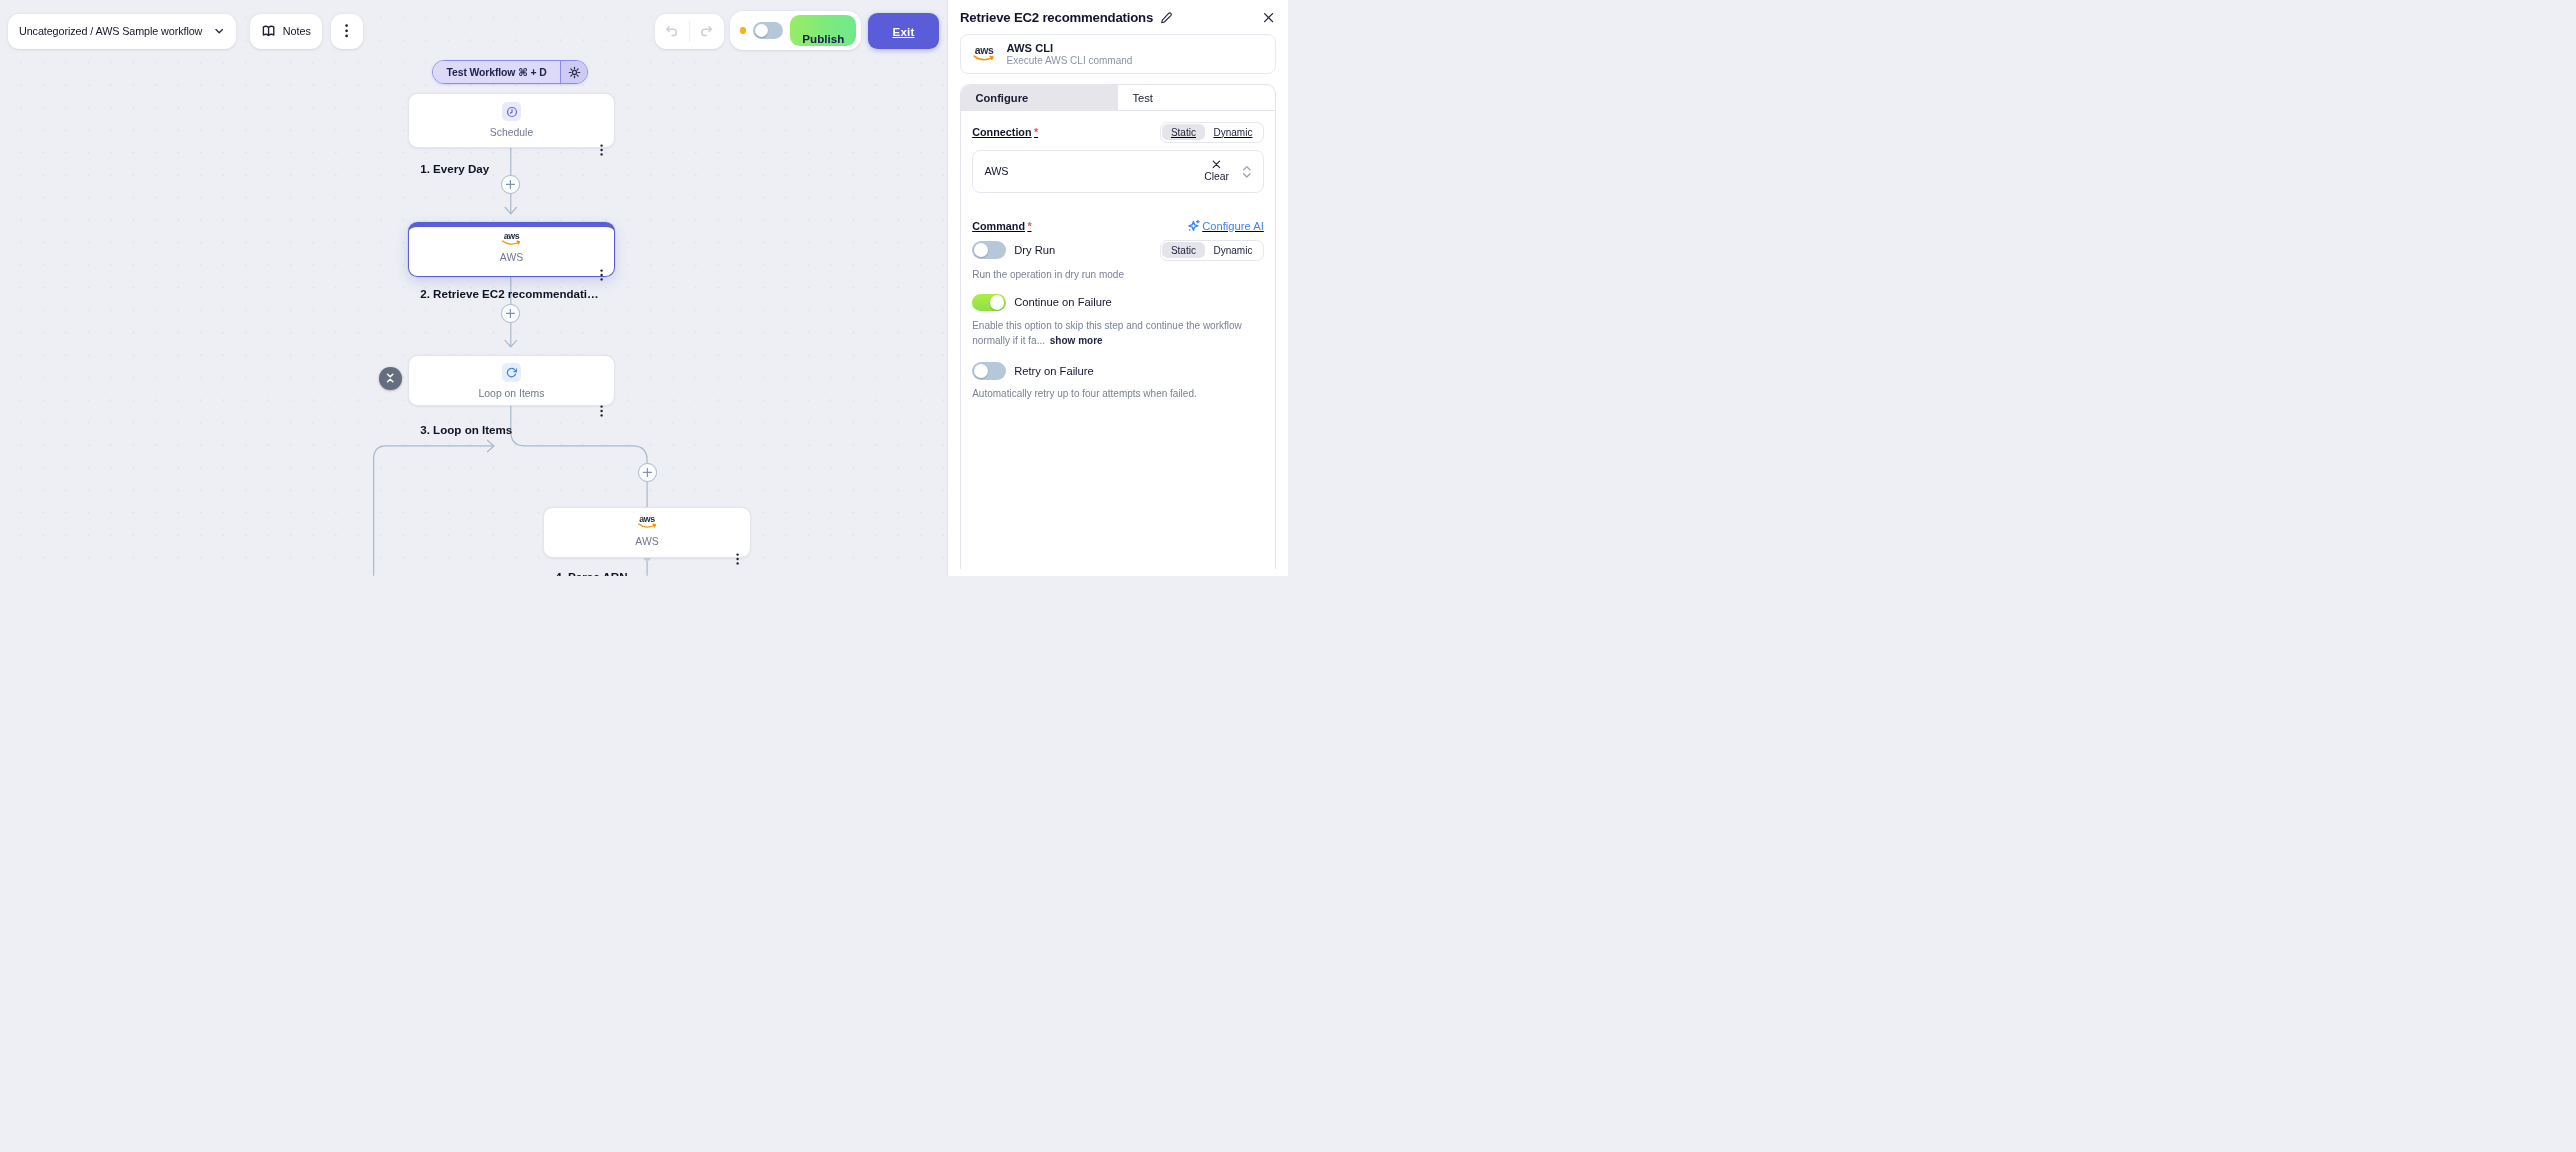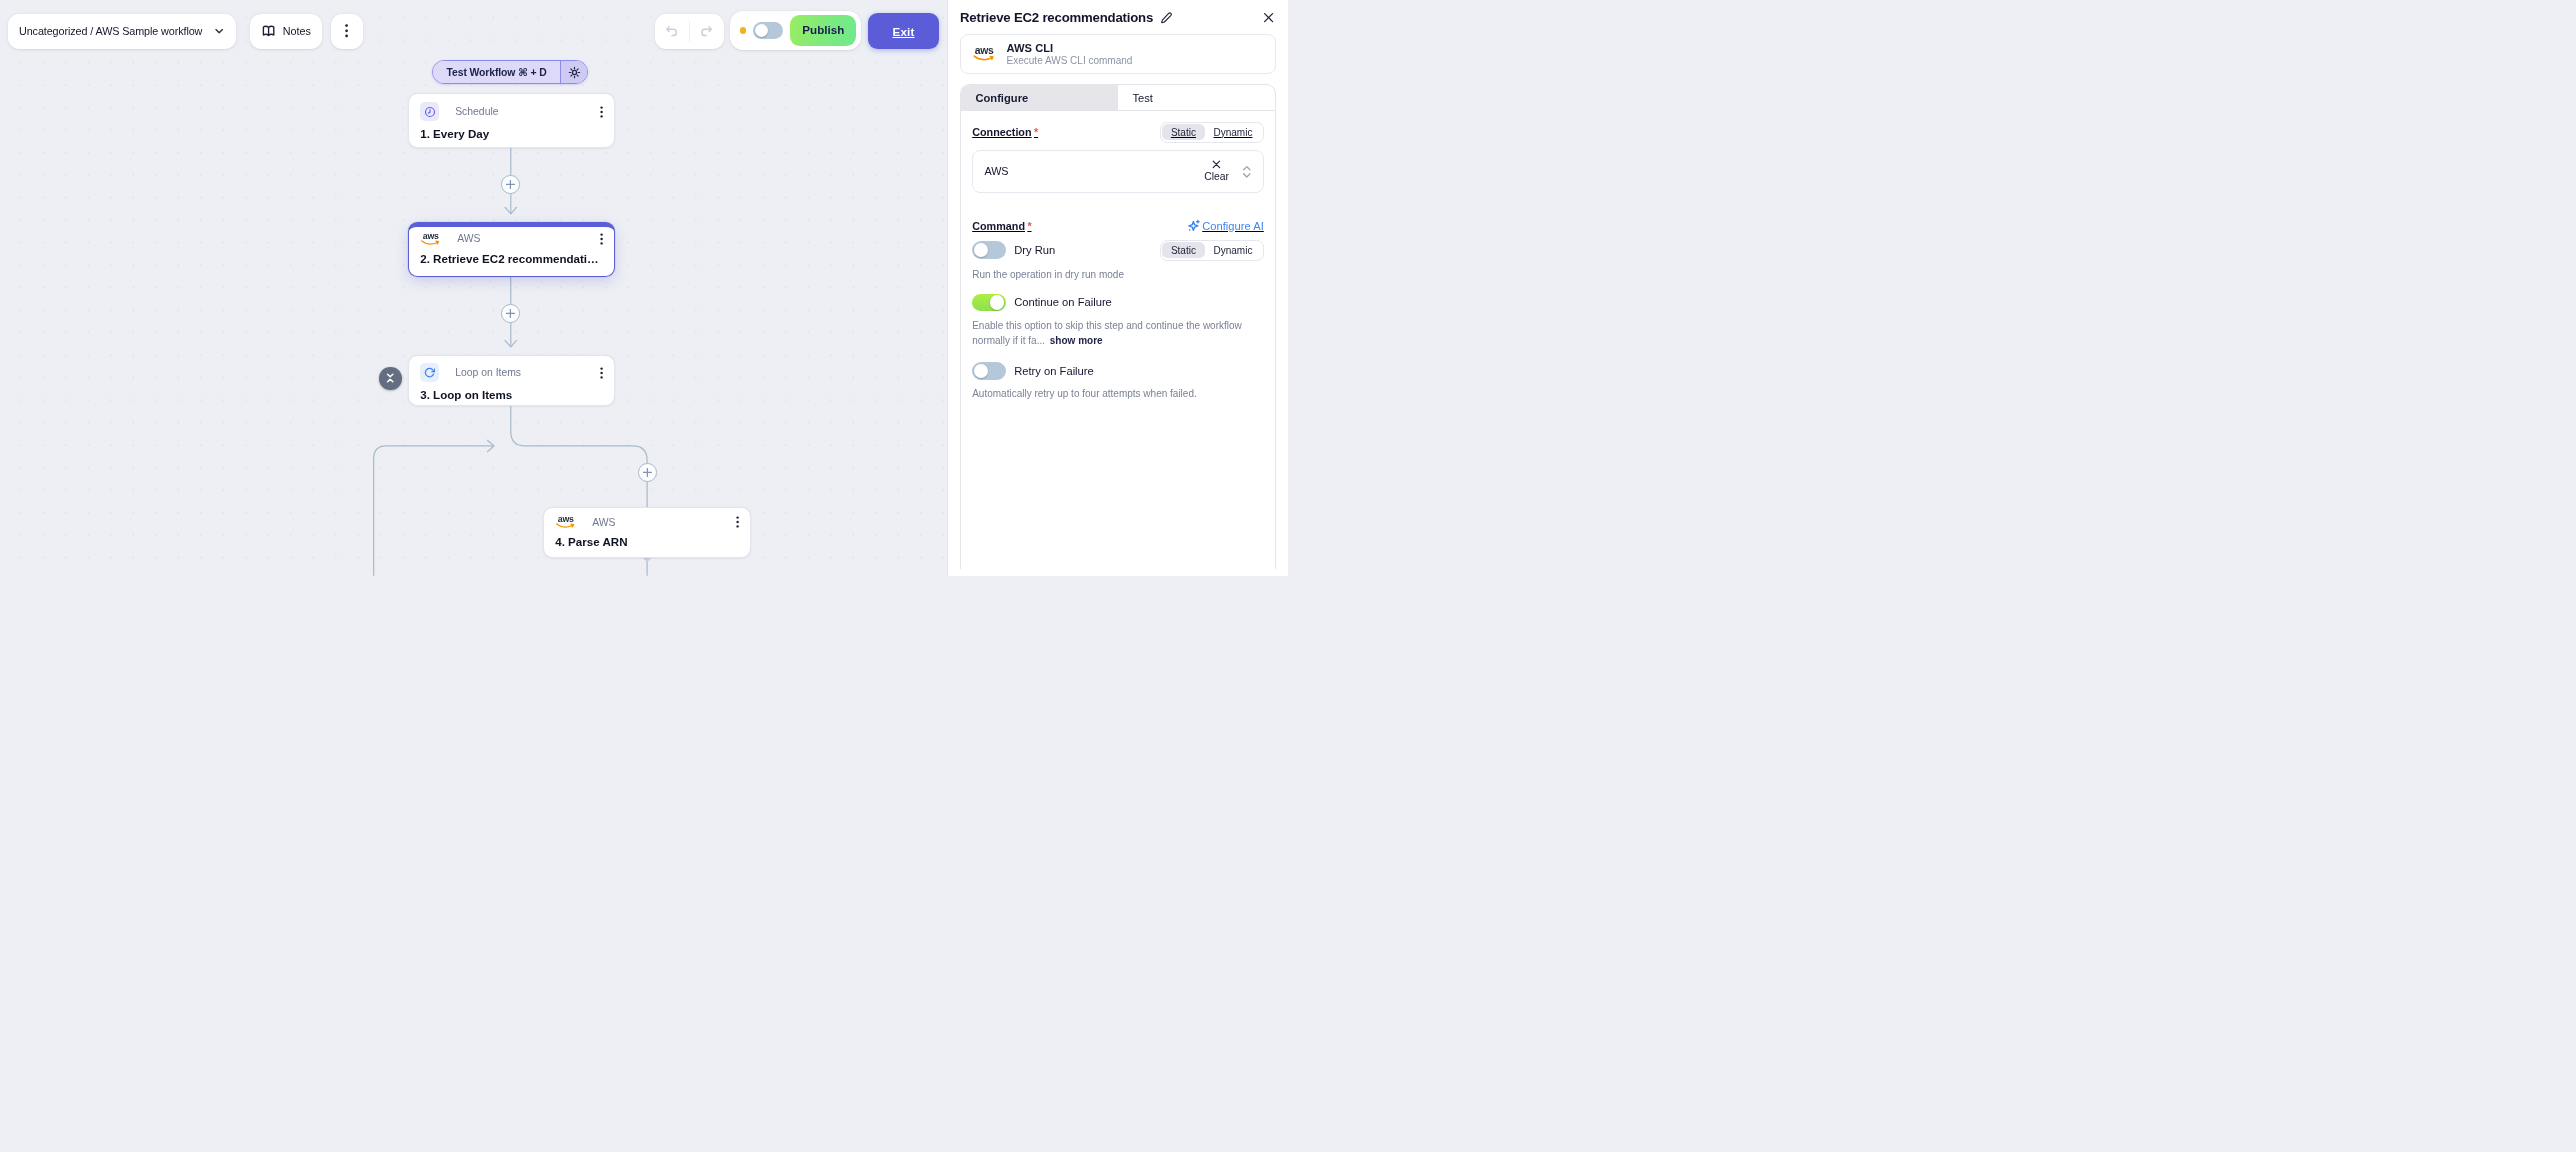--- a/index.html
+++ b/index.html
@@ -25,21 +25,21 @@
   .kebab-btn { left:331px; top:13.6px; height:35px; width:32px; justify-content:center; cursor:pointer; }
   .undo-redo { left:655px; top:13.6px; height:35px; width:69px; justify-content:center; }
   .ur-half { flex:1; display:flex; justify-content:center; align-items:center; height:100%; cursor:pointer; }
   .ur-div { width:0.8px; height:21px; background:#eceef3; }
   .publish-group { left:730px; top:11.2px; height:39px; border-radius:13px; padding:0 4.8px 0 9.6px; gap:7.2px; }
   .status-dot { width:6.4px; height:6.4px; border-radius:50%; background:#f2b21c; }
   .exit-btn { position:absolute; left:868px; top:13px; width:71px; height:36px; border-radius:9.6px;
     background:#5a5cd8; color:#fff; font-size:11.6px; font-weight:700; display:flex;
     align-items:center; justify-content:center; cursor:pointer; letter-spacing:0.2px;
     box-shadow:0 1.6px 4.8px rgba(90,92,216,.35);text-decoration:underline; }
-  .publish-btn { height:30.5px; border-radius:9.6px; padding:8px 12px; display:flex; align-items:flex-start;
+  .publish-btn { height:30.5px; border-radius:9.6px; padding:1px 12px; display:flex; align-items:flex-end;
     background:linear-gradient(100deg,#9aed62 0%,#7cea7e 55%,#70e98c 100%);
     color:#1b1950; font-size:11.6px; font-weight:700; cursor:pointer; }
 
   
   .switch { position:relative; border-radius:801px; cursor:pointer; flex:none; }
   .switch .knob { position:absolute; top:1.6px; border-radius:50%; background:#fff;
     box-shadow:0 0.8px 1.6px rgba(0,0,0,.28); }
   .sw-sm { width:30px; height:17px; } .sw-sm .knob { width:13.6px; height:13.6px; }
   .sw-md { width:34px; height:17.6px; } .sw-md .knob { width:14.4px; height:14.4px; }
   .switch.off { background:#b5c8da; } .switch.off .knob { left:1.6px; }
@@ -53,21 +53,21 @@
     box-shadow:0 0.8px 2.4px rgba(80,78,190,.2); }
   .test-main { background:#dcdaf8; display:flex; align-items:center; padding:0 13.6px;
     font-size:10.4px; font-weight:600; color:#20234a; letter-spacing:-0.1px; }
   .test-gear { background:#cdcaf4; border-left:1.2px solid #8d8aea; width:27px;
     display:flex; align-items:center; justify-content:center; }
 
   
   .node { position:absolute; width:207px; background:#fff; border:1.2px solid #e2e5ec;
     border-radius:9.6px; padding:8px 11.2px; cursor:pointer;
     box-shadow:0 0.8px 2.4px rgba(23,25,35,.06); }
-  .node-row { display:flex; align-items:center; gap:16px; }
+  .node-row { display:flex; align-items:center; gap:6px;flex-direction:column; }
   .node-icon { width:19px; height:19px; border-radius:4.8px; display:flex; align-items:center;
     justify-content:center; flex:none; }
   .icon-schedule { background:#eae9fc; } .icon-loop { background:#e7effc; }
   .node-app { font-size:10.4px; color:#6f7890; }
   .node-kebab { margin-left:auto; cursor:pointer; display:flex; align-items:center; }
   .node-title { margin-top:5.6px; font-size:11.6px; font-weight:600; color:#0f1222;
     white-space:nowrap; overflow:hidden; }
   .node-schedule { left:408px; top:93px; height:55px; }
   .node-aws2 { left:408px; top:222px; height:55px; border:1.6px solid #5b5ed6;
     border-top:5.6px solid #5b5ed6; padding-top:4.8px;

